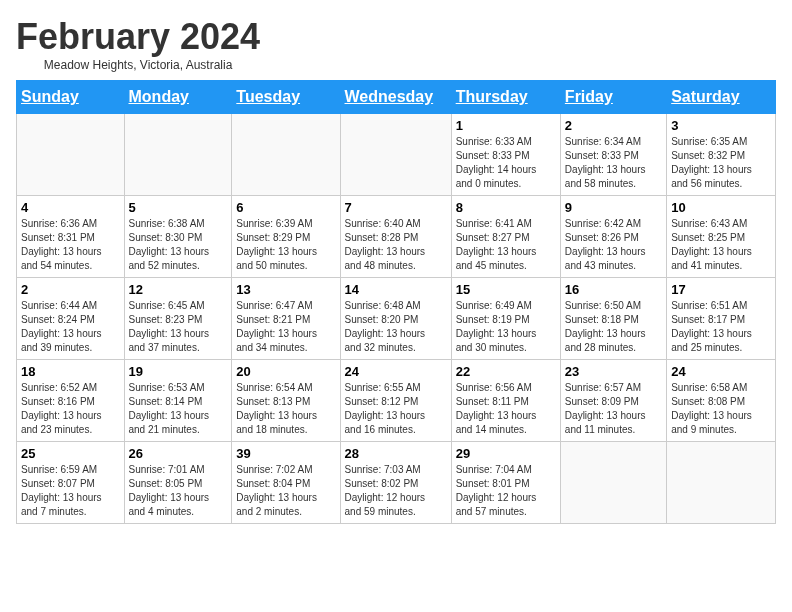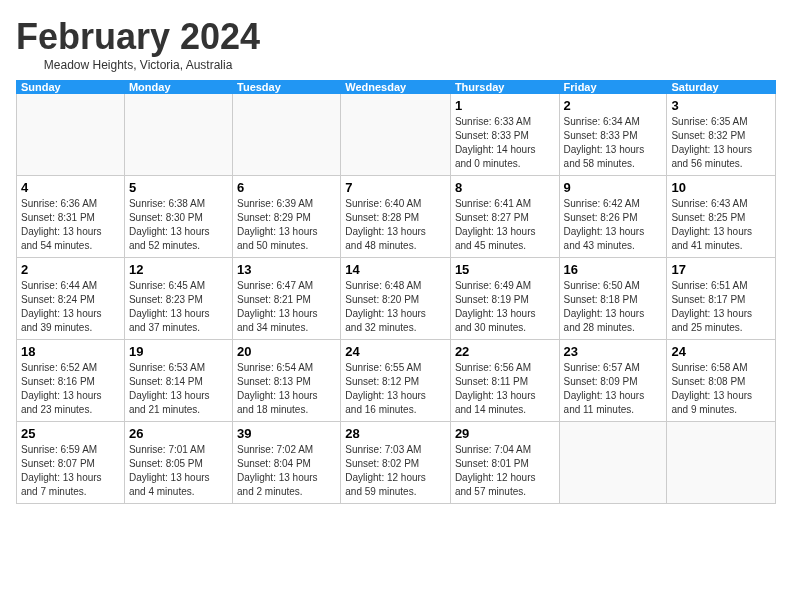--- a/index.html
+++ b/index.html
@@ -48,24 +48,25 @@
       color: #333;
     }
     .calendar {
       width: 100%;
       border-collapse: collapse;
       font-size: 11px;
     }
     .calendar thead tr th {
       background-color: #2196F3;
       color: #fff;
-      padding: 0 4px;
+      padding: 7px 4px;
       text-align: left;
       border: 1px solid #2196F3;
-      font-size: 11px;
+      font-size: 16px;
+      text-decoration: underline;
     }
     .calendar tbody tr td {
       border: 1px solid #ccc;
       vertical-align: top;
       padding: 4px;
       min-height: 80px;
       width: 113px;
     }
     .calendar tbody tr td.empty {
       background: #f9f9f9;

